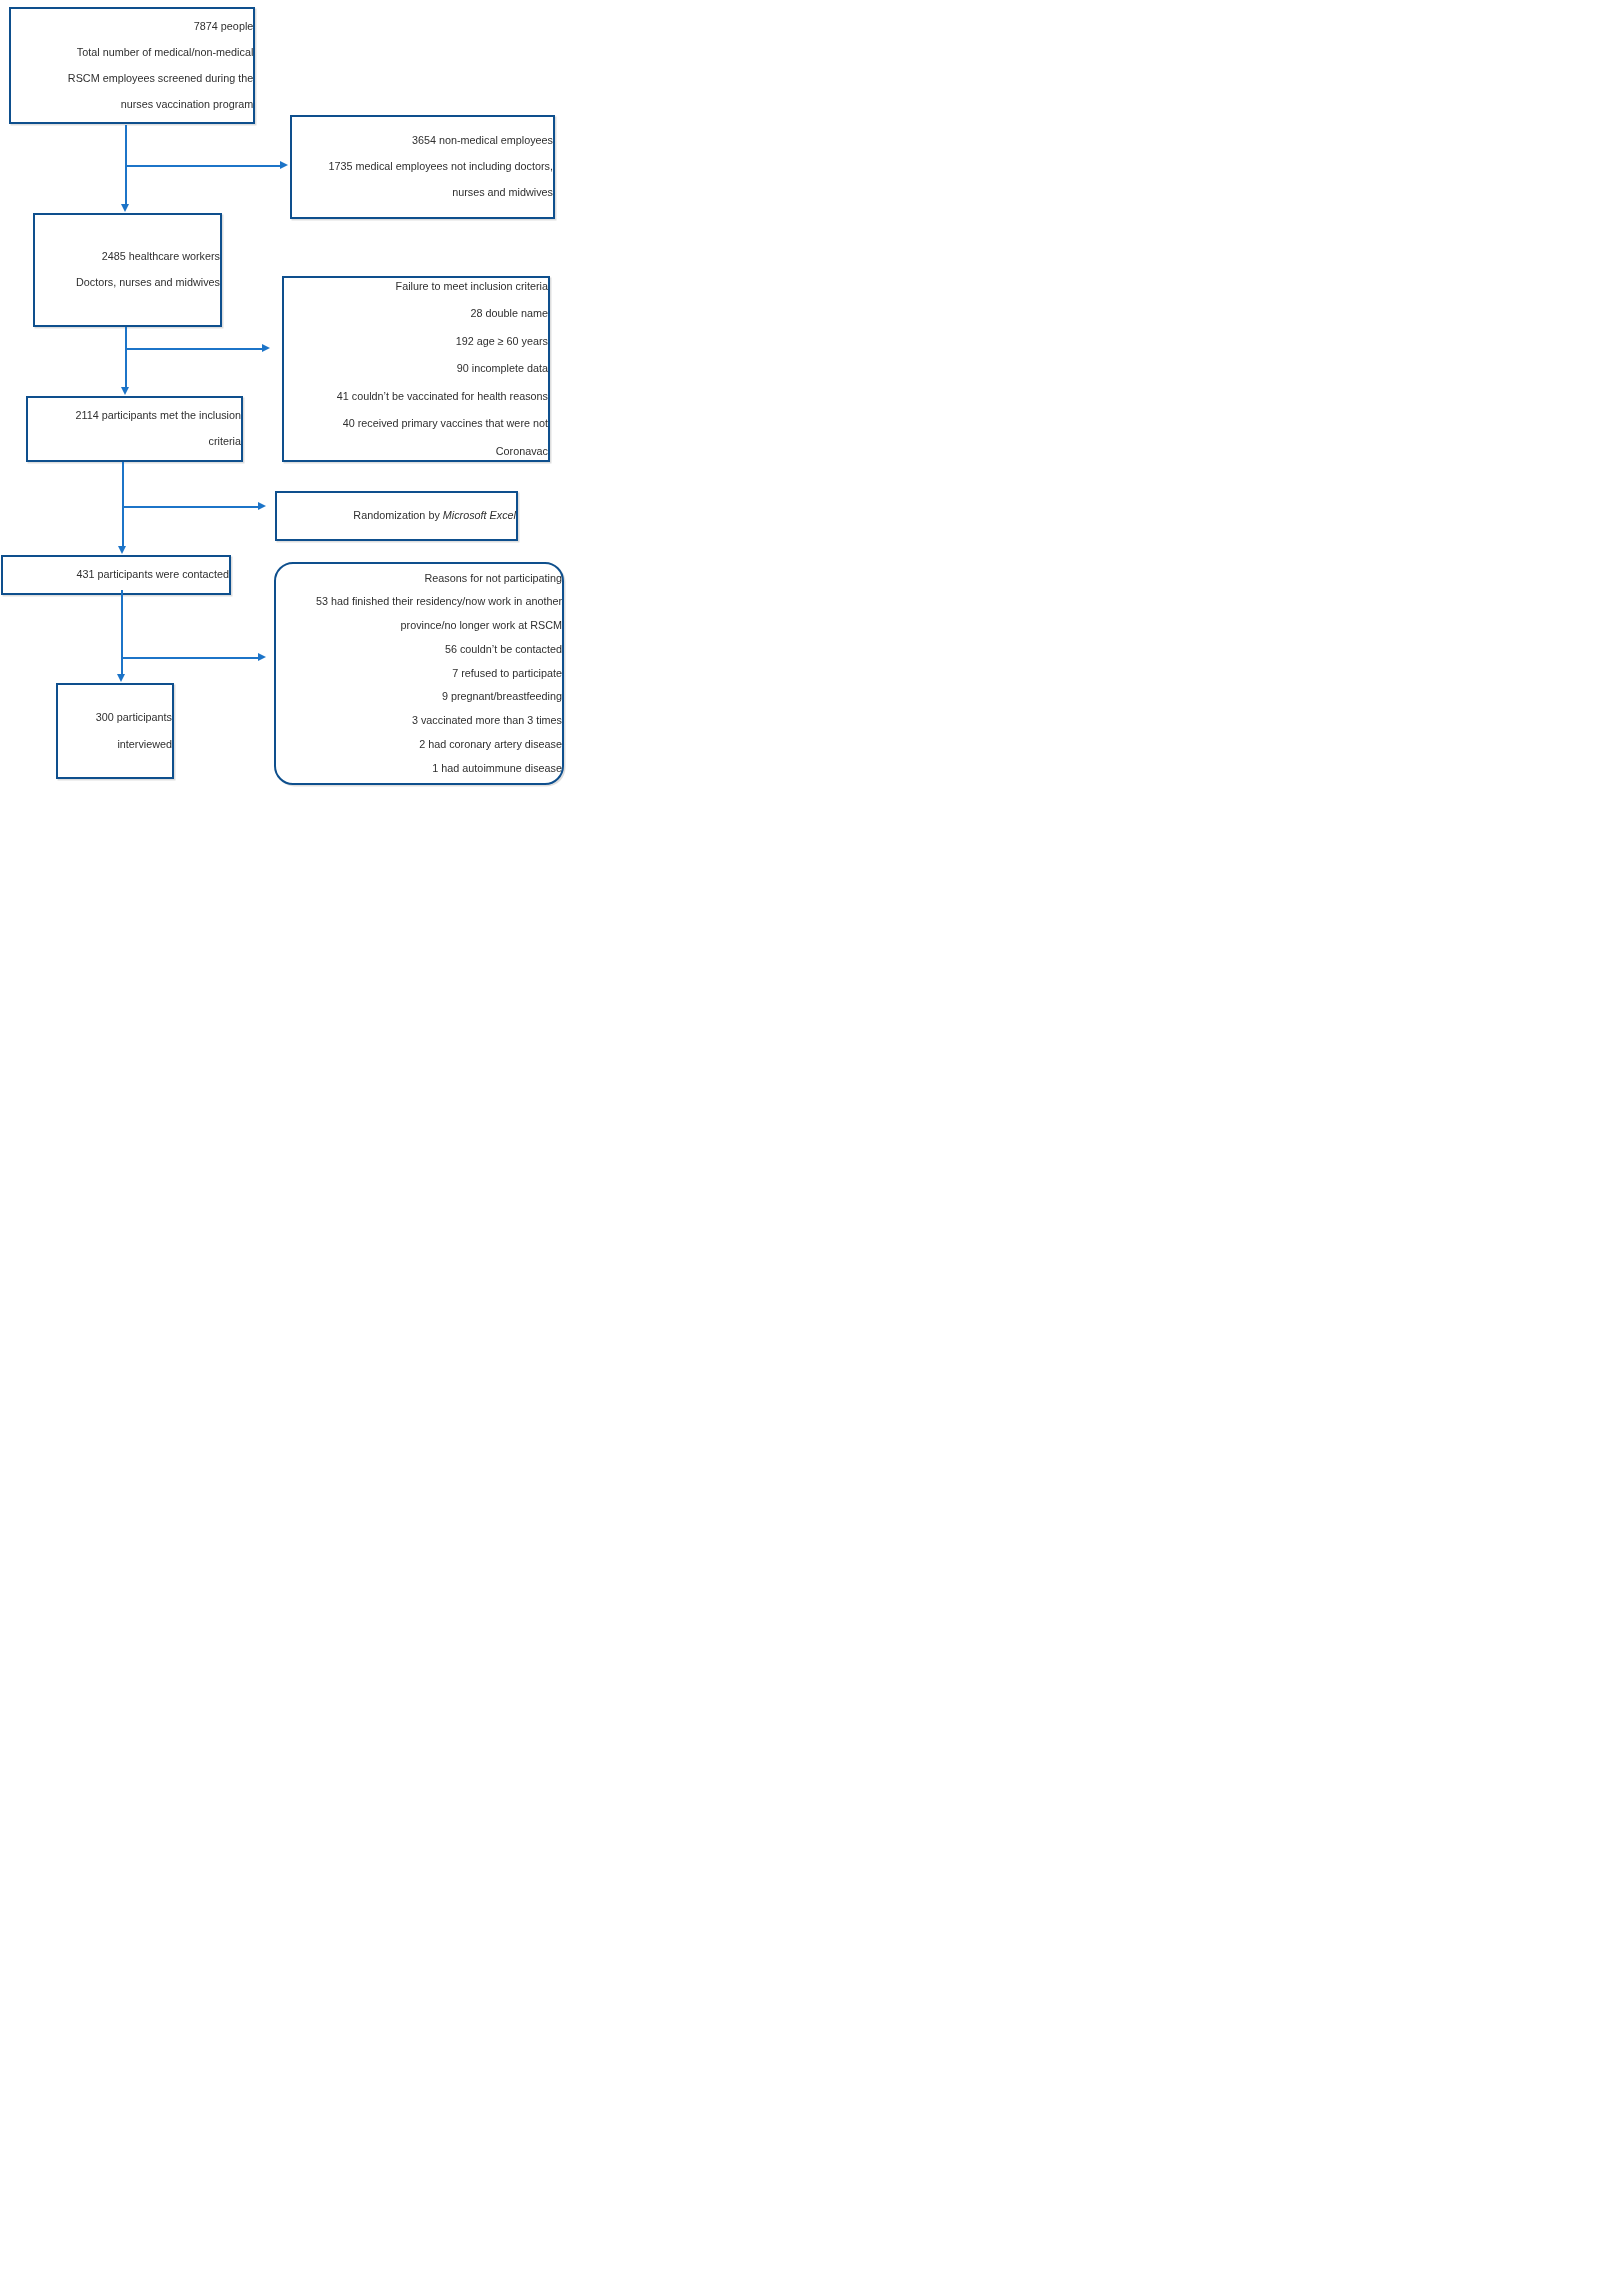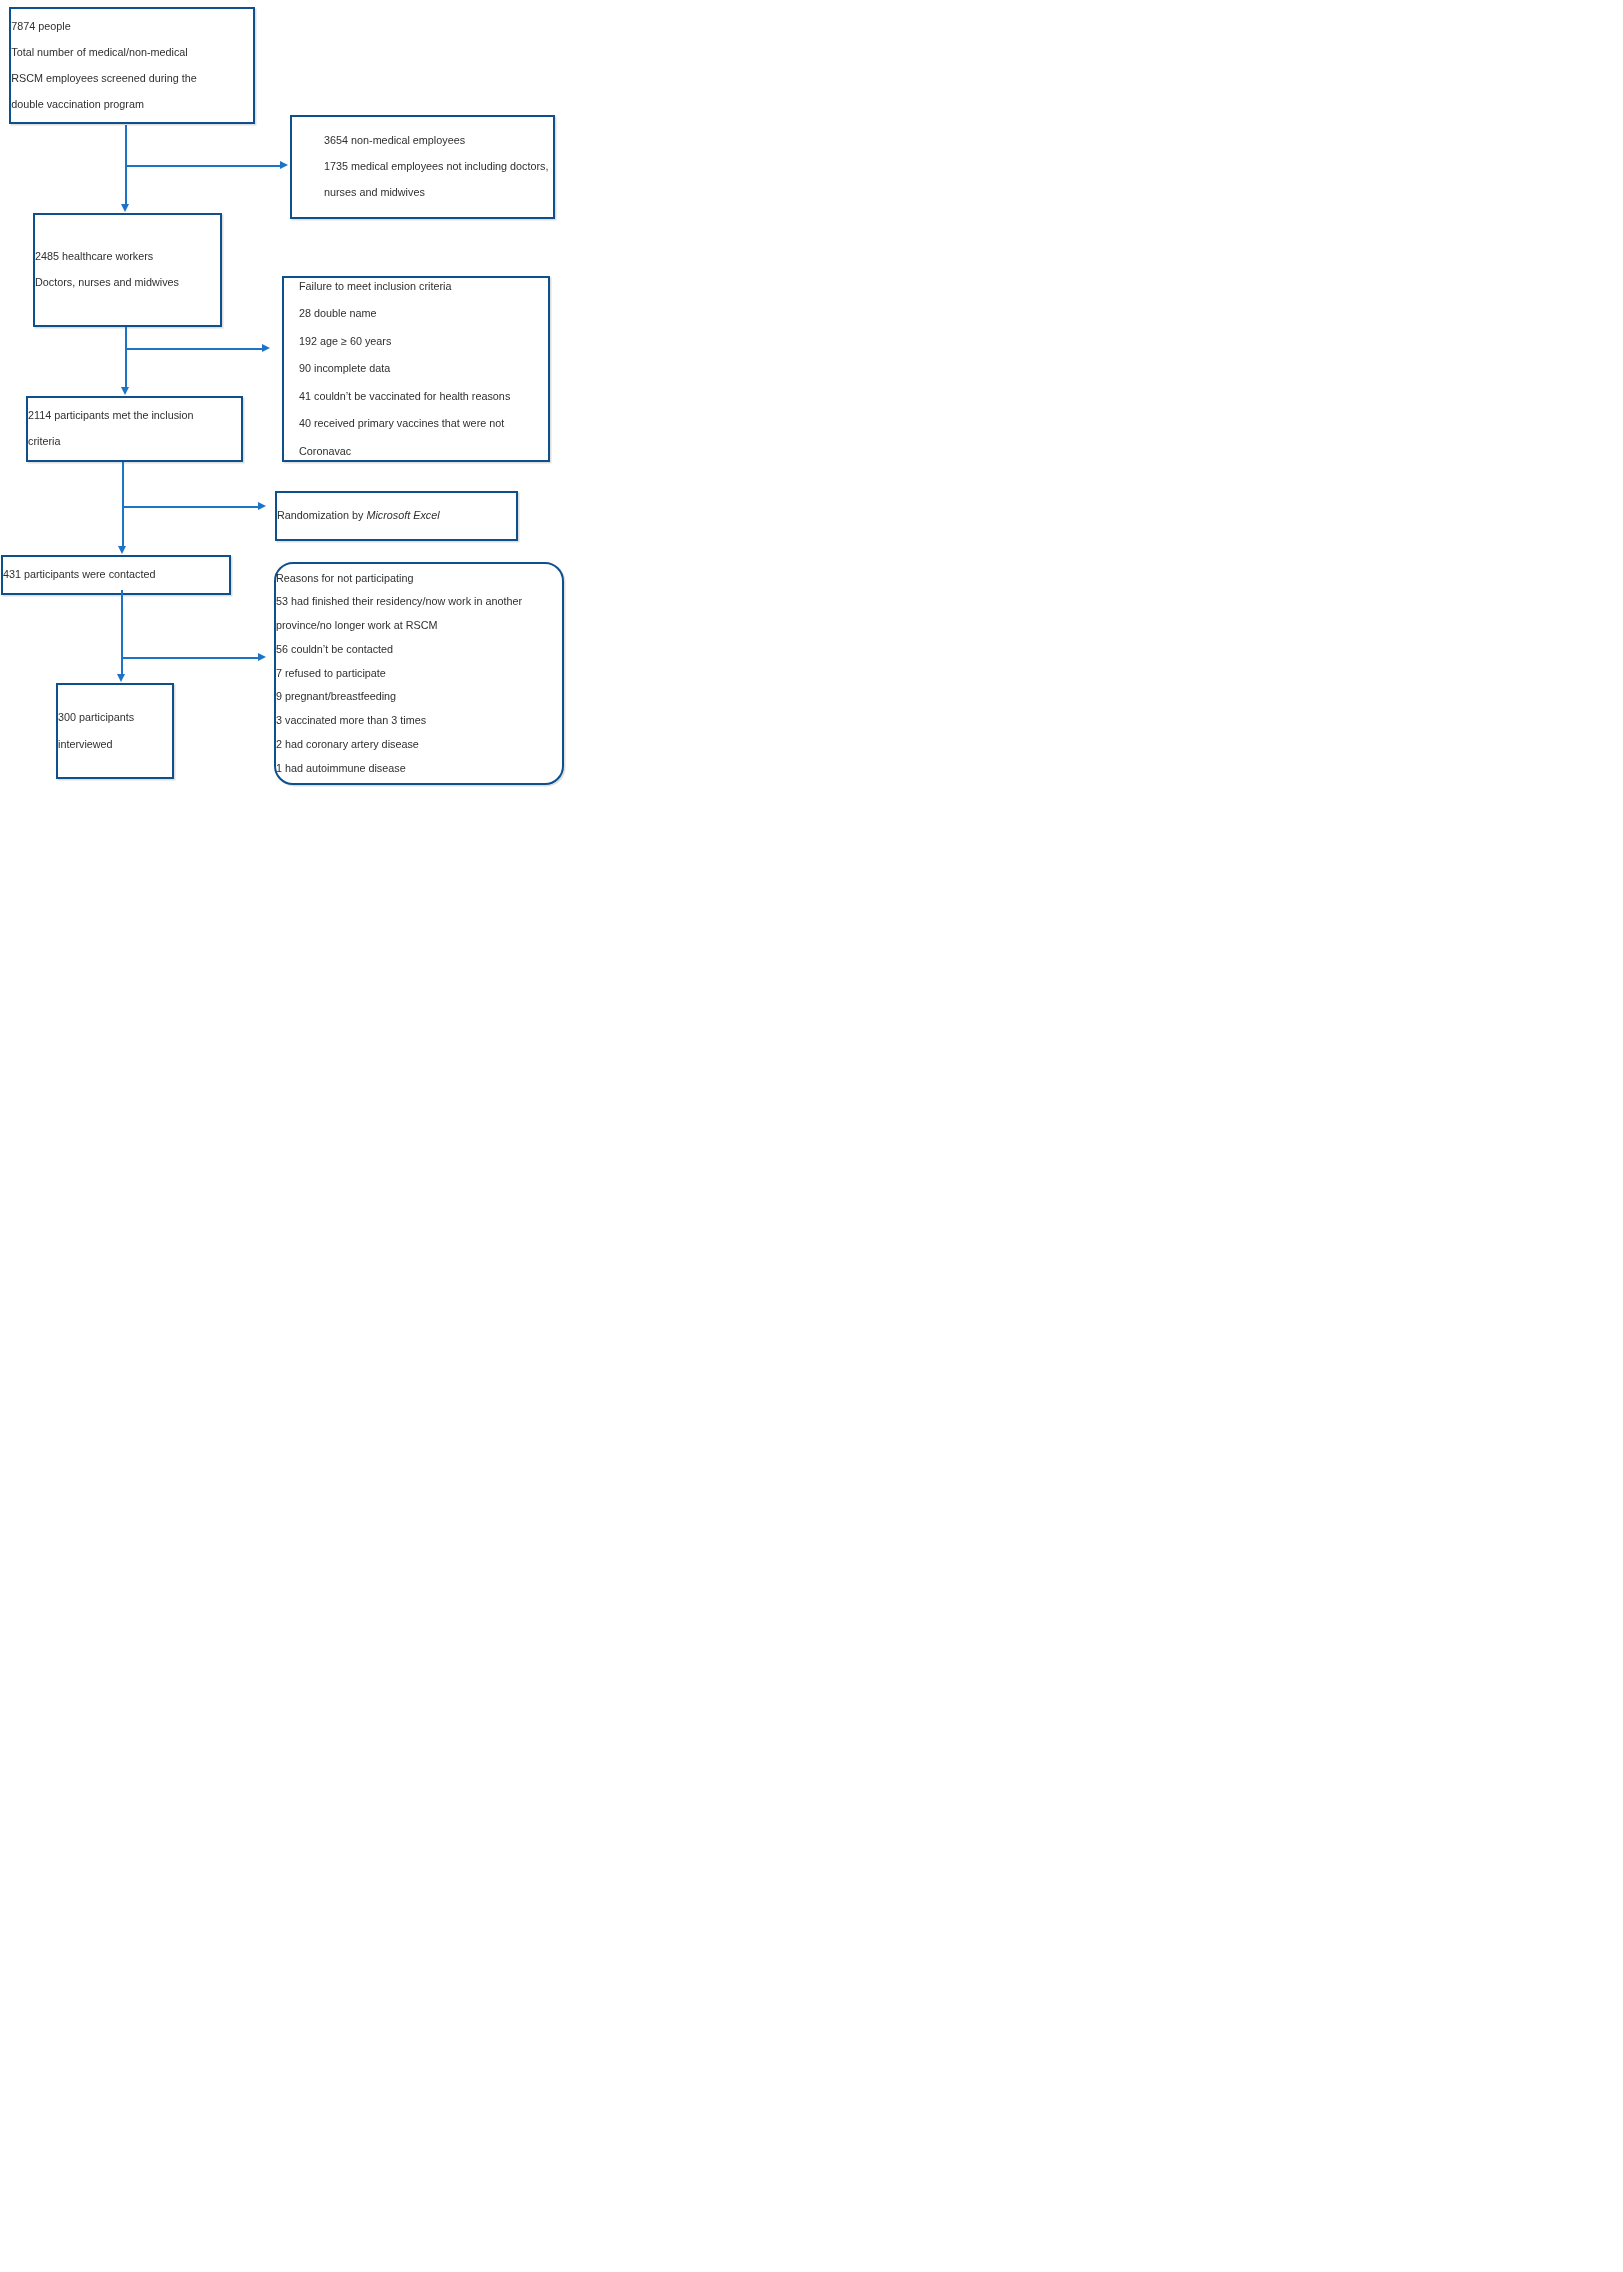--- a/index.html
+++ b/index.html
@@ -20,21 +20,21 @@
     overflow: hidden;
   }
   .fbox {
     position: absolute;
     border: 2.1px solid var(--border);
     background: #fff;
     box-shadow: 1.5px 1.5px 0 rgba(160,160,160,0.35);
     display: flex;
     flex-direction: column;
     justify-content: center;
-    align-items: flex-start;
+    align-items: flex-end;
     text-align: center;
     font-size: 10.8px;
     line-height: 2.4;
   }
   .fbox .line { white-space: nowrap; }
   .lh-255 { line-height: 2.55; padding-left: 15px; }
   .lh-25  { line-height: 2.5; }
   .lh-22  { line-height: 2.2; }
   .connector { position: absolute; background: var(--arrow); }
   .connector.h { height: 1.5px; }
@@ -86,21 +86,21 @@
 </style>
 </head>
 <body>
 
 <div class="canvas">
 
   <div class="fbox" id="box-screened">
     <div class="line">7874 people</div>
     <div class="line">Total number of medical/non-medical</div>
     <div class="line">RSCM employees screened during the</div>
-    <div class="line">double vaccination program</div>
+    <div class="line">nurses vaccination program</div>
   </div>
 
   <div class="fbox" id="box-excluded">
     <div class="line">3654 non-medical employees</div>
     <div class="line">1735 medical employees not including doctors,</div>
     <div class="line">nurses and midwives</div>
   </div>
 
   <div class="fbox" id="box-healthcare">
     <div class="line">2485 healthcare workers</div>

